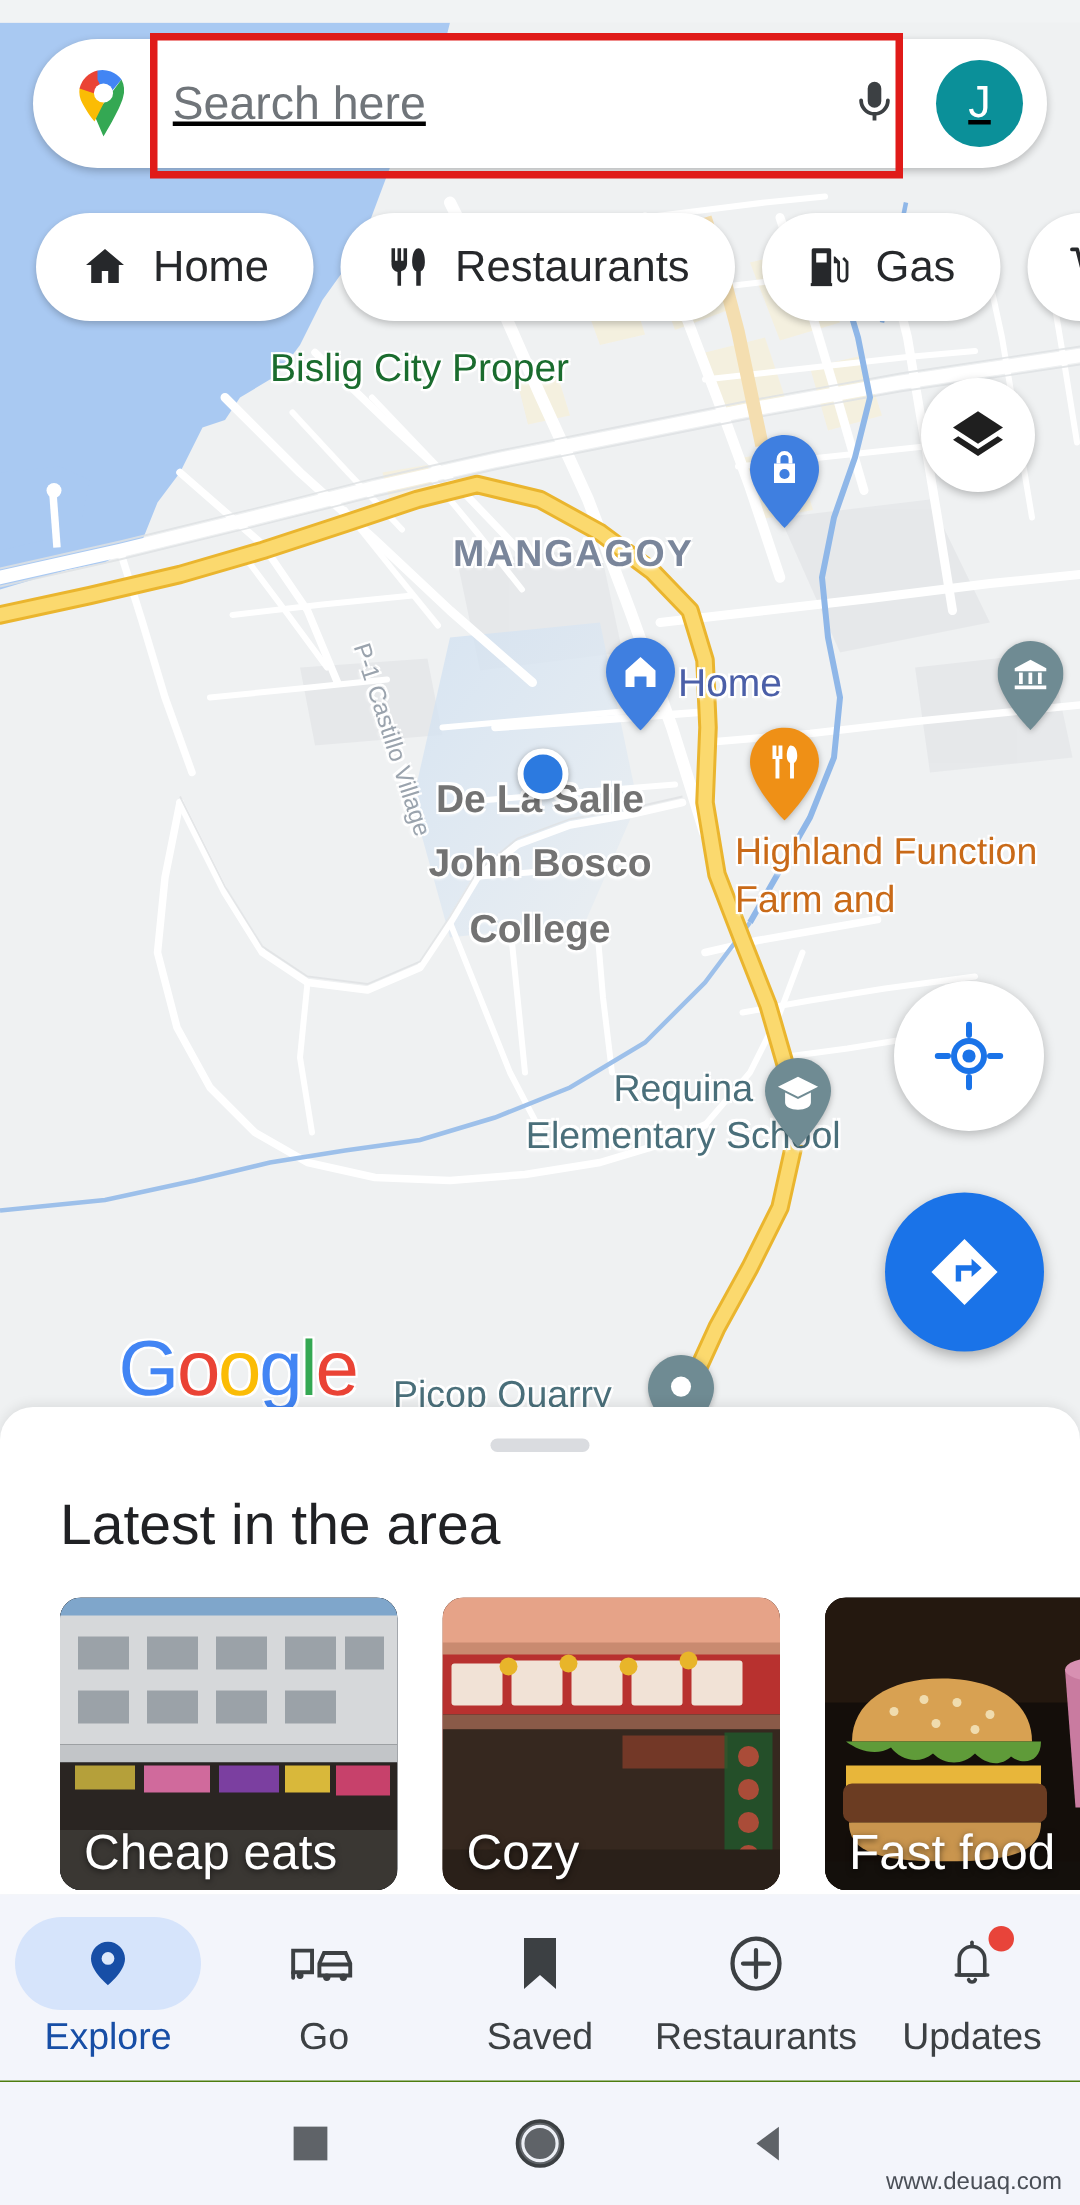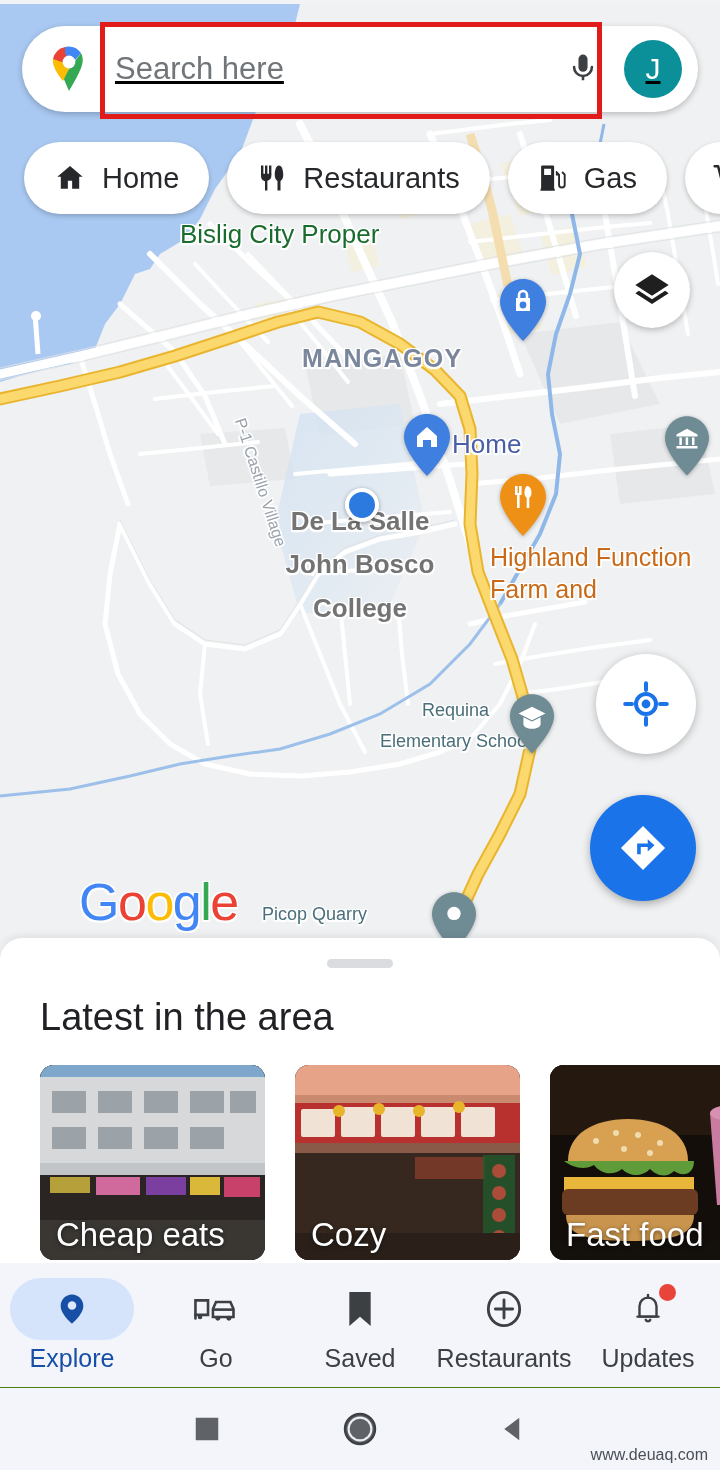--- a/index.html
+++ b/index.html
@@ -5,36 +5,36 @@
   * { margin:0; padding:0; box-sizing:border-box; }
   html,body { width:720px; height:1470px; overflow:hidden; }
   body {
     font-family:"Liberation Sans", sans-serif;
     background:#f1f3f4;
     position:relative;
   }
 
   
   #map-area{
-    position:absolute; left:0; top:4px; width:720px; height:940px;
+    position:absolute; left:0; top:15px; width:720px; height:940px;
     background:#eff1f2; overflow:hidden;
   }
   #map-svg{ position:absolute; left:0; top:0; }
 
   .map-label{
     position:absolute; pointer-events:none;
     text-shadow: -1.5px -1.5px 0 #fff, 1.5px -1.5px 0 #fff,
                  -1.5px 1.5px 0 #fff, 1.5px 1.5px 0 #fff,
                  0 2px 2px rgba(255,255,255,.9);
     white-space:nowrap;
   }
   .lbl-city{ color:#1a6c2e; font-size:26px; }
   .lbl-area{ color:#7a869b; font-size:25px; font-weight:bold; letter-spacing:1.3px; }
   .lbl-poi-teal{ color:#737373; font-size:26px; font-weight:bold; line-height:1.22; text-align:center; }
-  .lbl-poi-teal2{ color:#4a6f7a; font-size:18px; line-height:1.2; text-align:center; }
+  .lbl-poi-teal2{ color:#4a6f7a; font-size:25px; line-height:1.2; text-align:center; }
   .lbl-home{ color:#4b5fa8; font-size:26px; }
   .lbl-orange{ color:#c96a18; font-size:25px; line-height:1.2; }
   .lbl-street{ color:#9aa3ad; font-size:16px; }
 
   
   .pin{ position:absolute; }
   .pin svg{ display:block; filter:drop-shadow(0 1px 2px rgba(0,0,0,.28)); }
 
   #user-dot{
     position:absolute; width:34px; height:34px; border-radius:50%;

